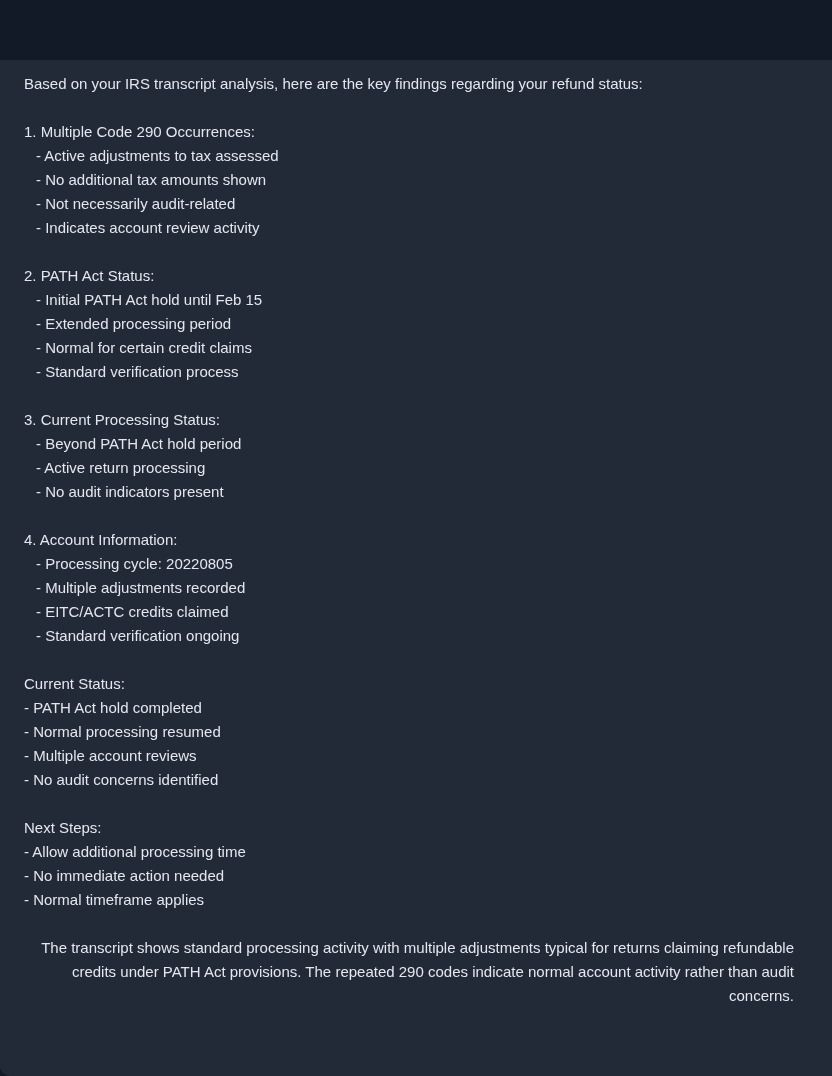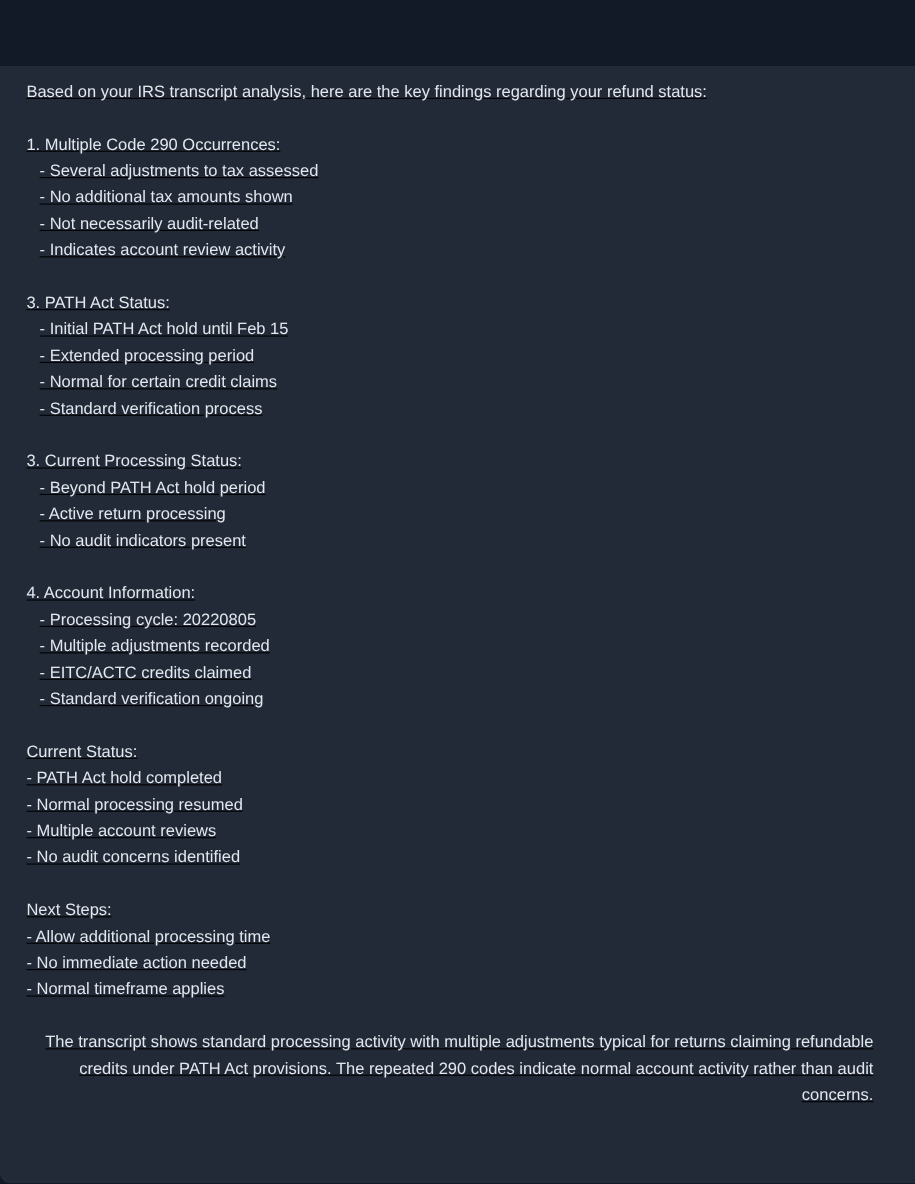--- a/index.html
+++ b/index.html
@@ -14,21 +14,20 @@
     font-family: "Liberation Sans", sans-serif;
   }
 
   #app {
     position: relative;
     width: 832px;
     height: 1076px;
     background: #131a27;
     display: flex;
     flex-direction: column;
-    text-decoration: underline;
   }
 
   
   #titlebar {
     height: 60px;
     flex: 0 0 60px;
     background: #131a27;
   }
 
   
@@ -85,30 +84,30 @@
 
   <div id="message-surface">
     <div id="message-body">
 
       <div class="line">Based on your IRS transcript analysis, here are the key findings regarding your refund status:</div>
 
       <div class="spacer"></div>
 
       <div class="block">
         <div class="line">1. Multiple Code 290 Occurrences:</div>
-        <div class="line sub">- Several adjustments to tax assessed</div>
+        <div class="line sub">- Active adjustments to tax assessed</div>
         <div class="line sub">- No additional tax amounts shown</div>
         <div class="line sub">- Not necessarily audit-related</div>
         <div class="line sub">- Indicates account review activity</div>
       </div>
 
       <div class="spacer"></div>
 
       <div class="block">
-        <div class="line">3. PATH Act Status:</div>
+        <div class="line">2. PATH Act Status:</div>
         <div class="line sub">- Initial PATH Act hold until Feb 15</div>
         <div class="line sub">- Extended processing period</div>
         <div class="line sub">- Normal for certain credit claims</div>
         <div class="line sub">- Standard verification process</div>
       </div>
 
       <div class="spacer"></div>
 
       <div class="block">
         <div class="line">3. Current Processing Status:</div>

